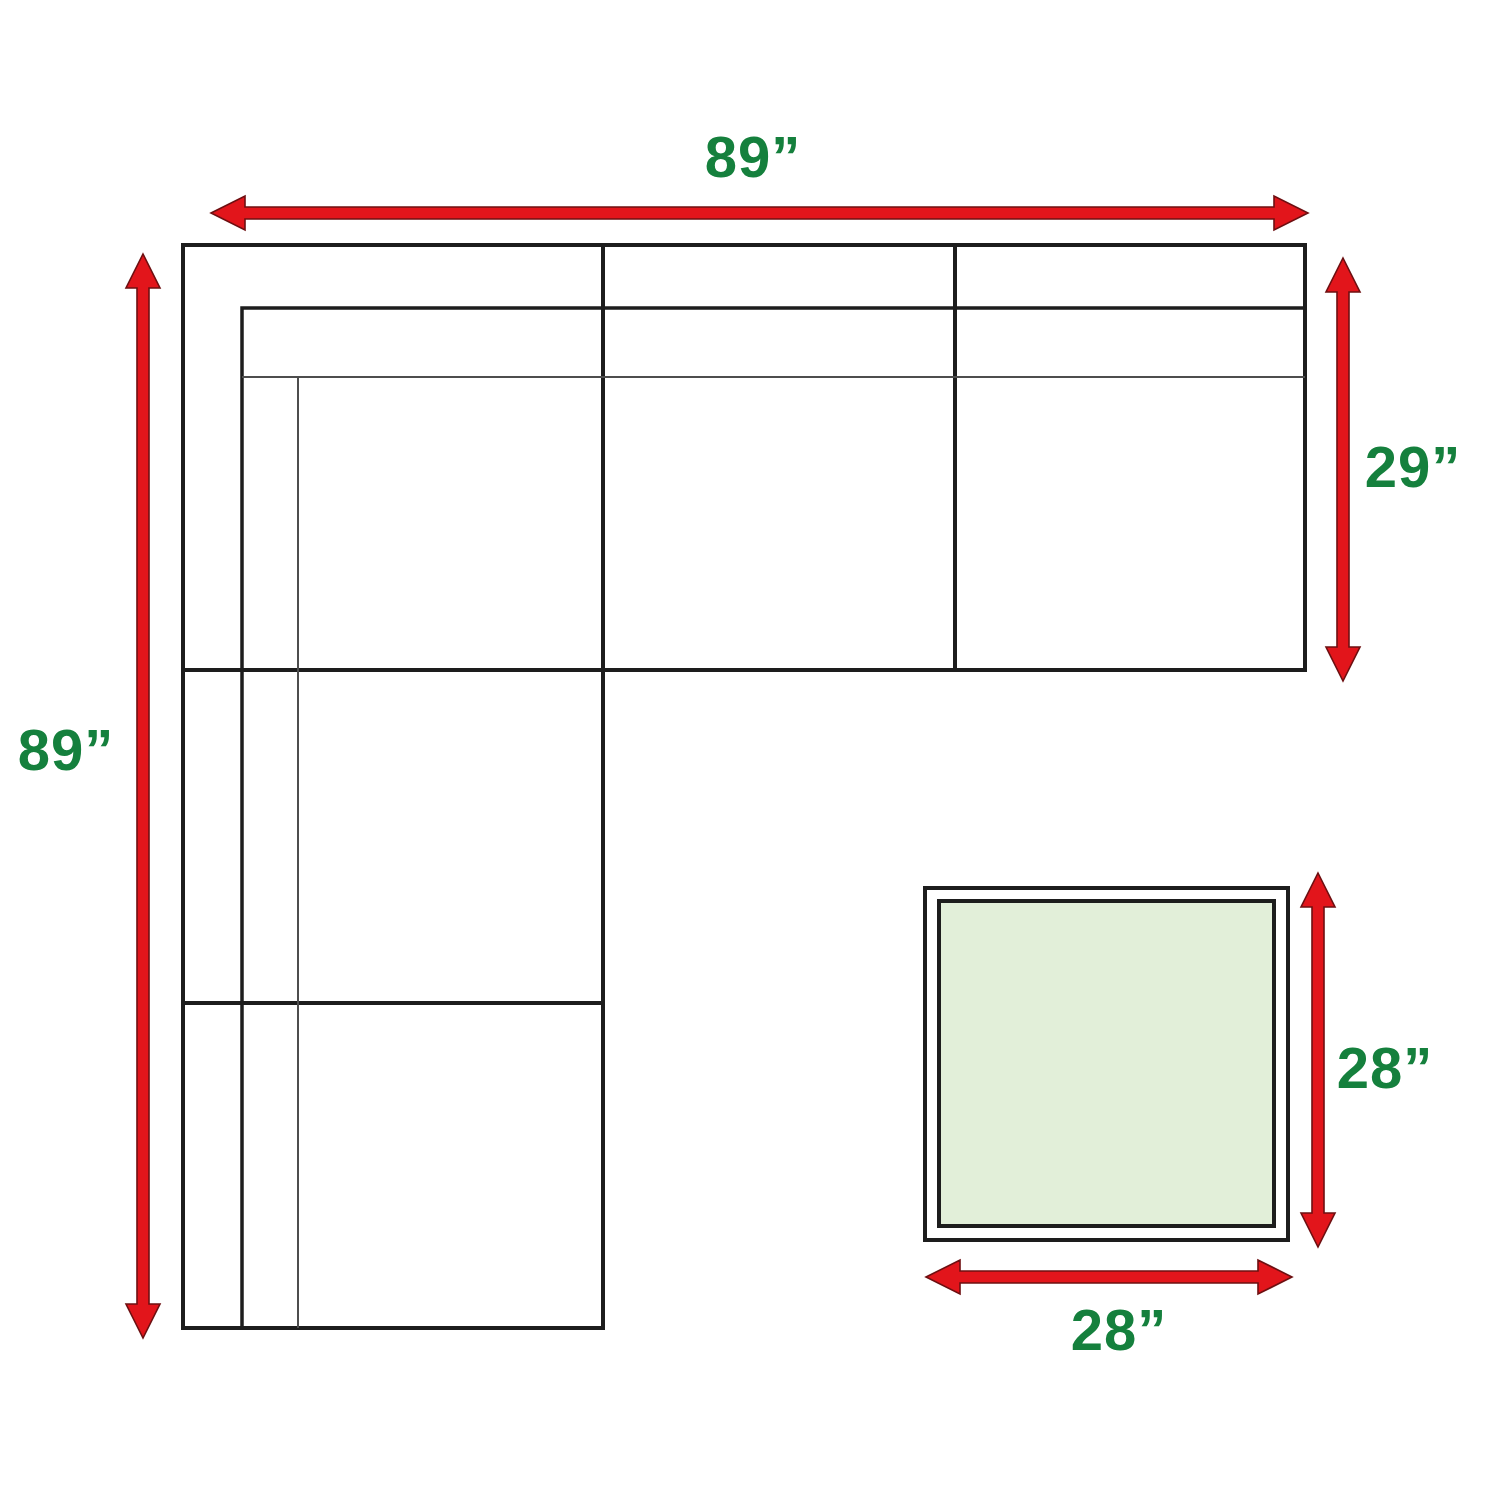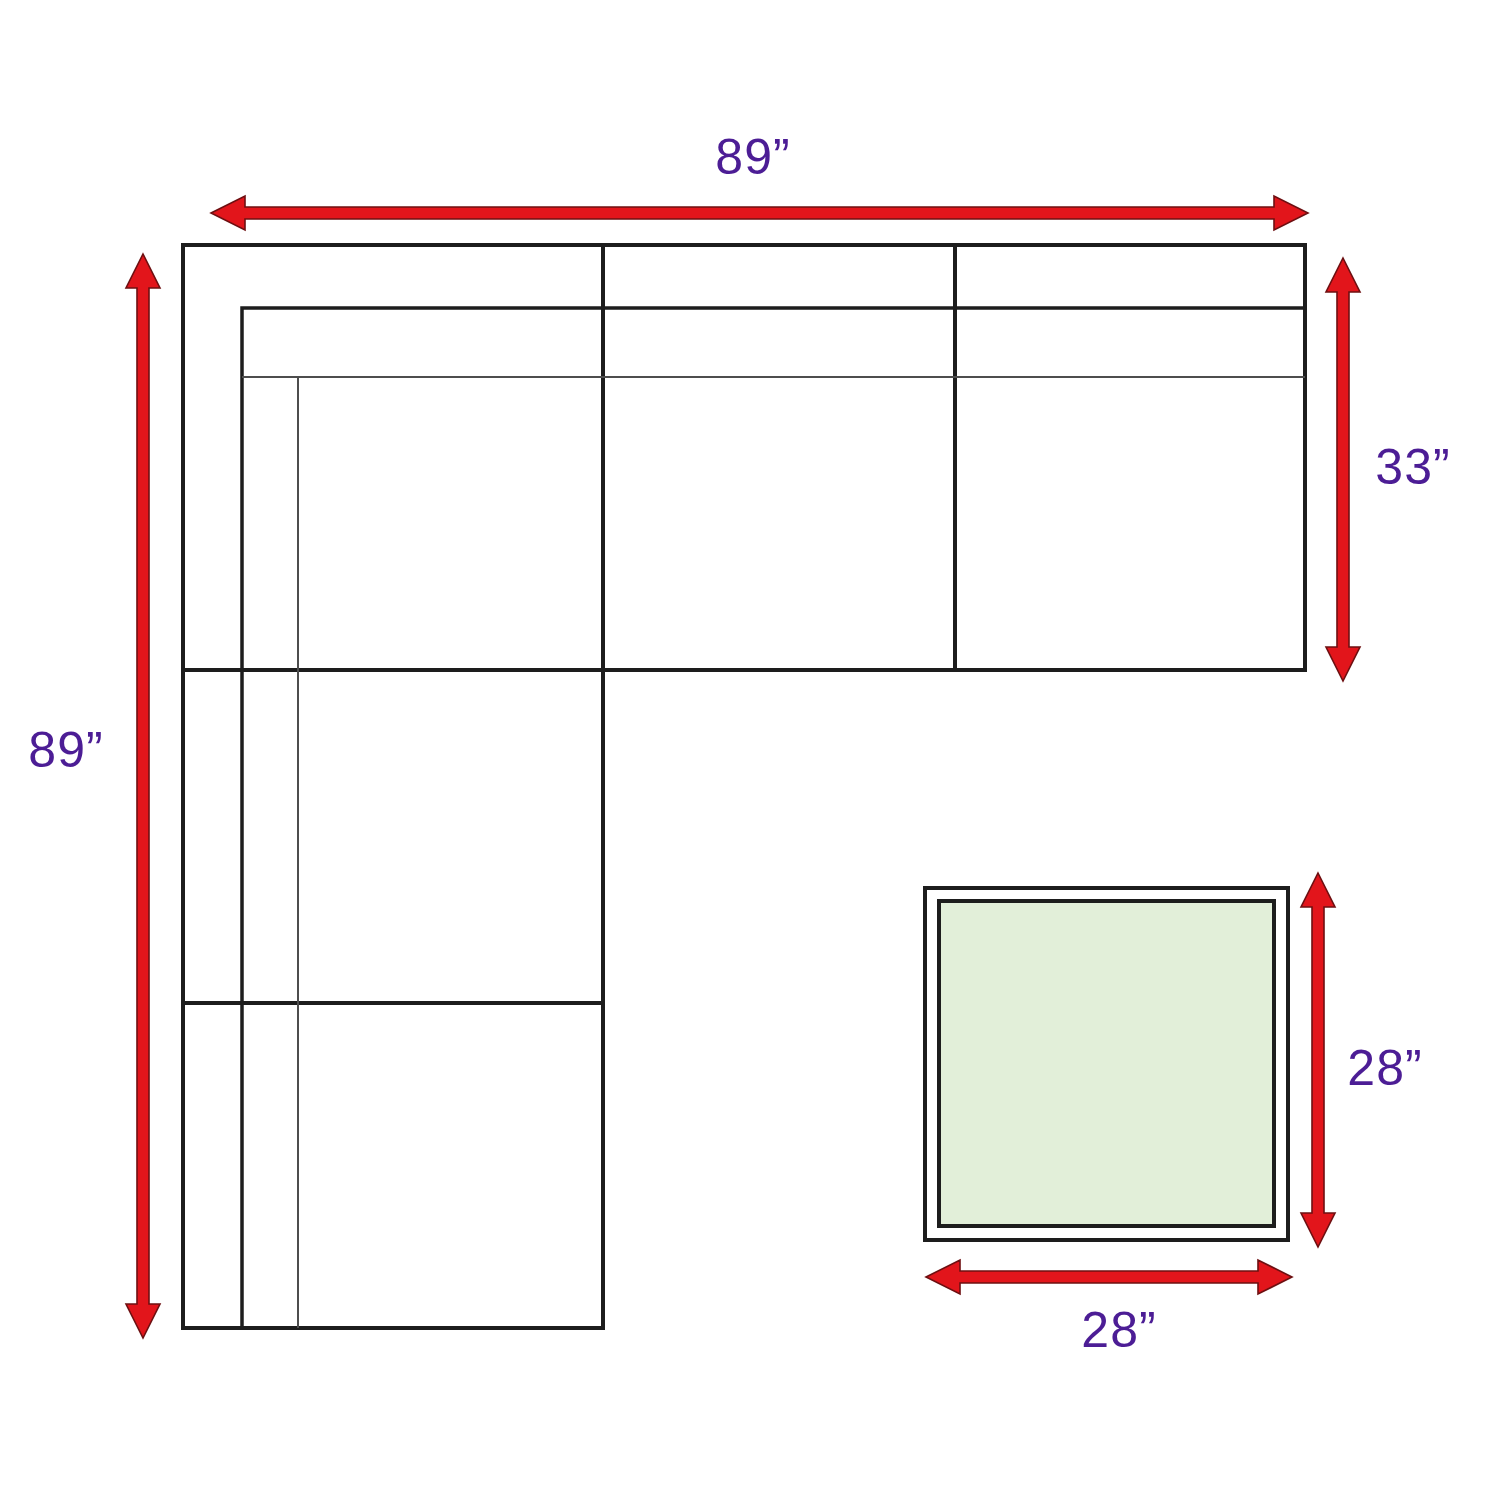--- a/index.html
+++ b/index.html
@@ -17,24 +17,24 @@
   }
   .diagram-svg {
     position: absolute;
     left: 0;
     top: 0;
   }
   .dim-label {
     position: absolute;
     width: 124px;
     text-align: center;
-    font-size: 50px;
+    font-size: 58px;
     line-height: 58px;
-    font-weight: normal;
-    color: #4c1d95;
+    font-weight: bold;
+    color: #15803d;
     letter-spacing: 1px;
     user-select: none;
     white-space: nowrap;
   }
 </style>
 </head>
 <body>
 
 <div class="canvas">
 
@@ -72,19 +72,19 @@
       <polygon points="1318,873 1335,907 1324,907 1324,1213 1335,1213 1318,1247 1301,1213 1312,1213 1312,907 1301,907" fill="#e2151b"></polygon>
 
       <polygon points="926,1277 960,1260 960,1271 1258,1271 1258,1260 1292,1277 1258,1294 1258,1283 960,1283 960,1294" fill="#e2151b"></polygon>
     </g>
   </svg>
 
   <div class="dim-label" style="left:691px; top:128px;">89”</div>
 
   <div class="dim-label" style="left:4px; top:721px;">89”</div>
 
-  <div class="dim-label" style="left:1351px; top:438px;">33”</div>
+  <div class="dim-label" style="left:1351px; top:438px;">29”</div>
 
   <div class="dim-label" style="left:1323px; top:1039px;">28”</div>
 
   <div class="dim-label" style="left:1057px; top:1301px;">28”</div>
 
 </div>
 
 </body></html>

